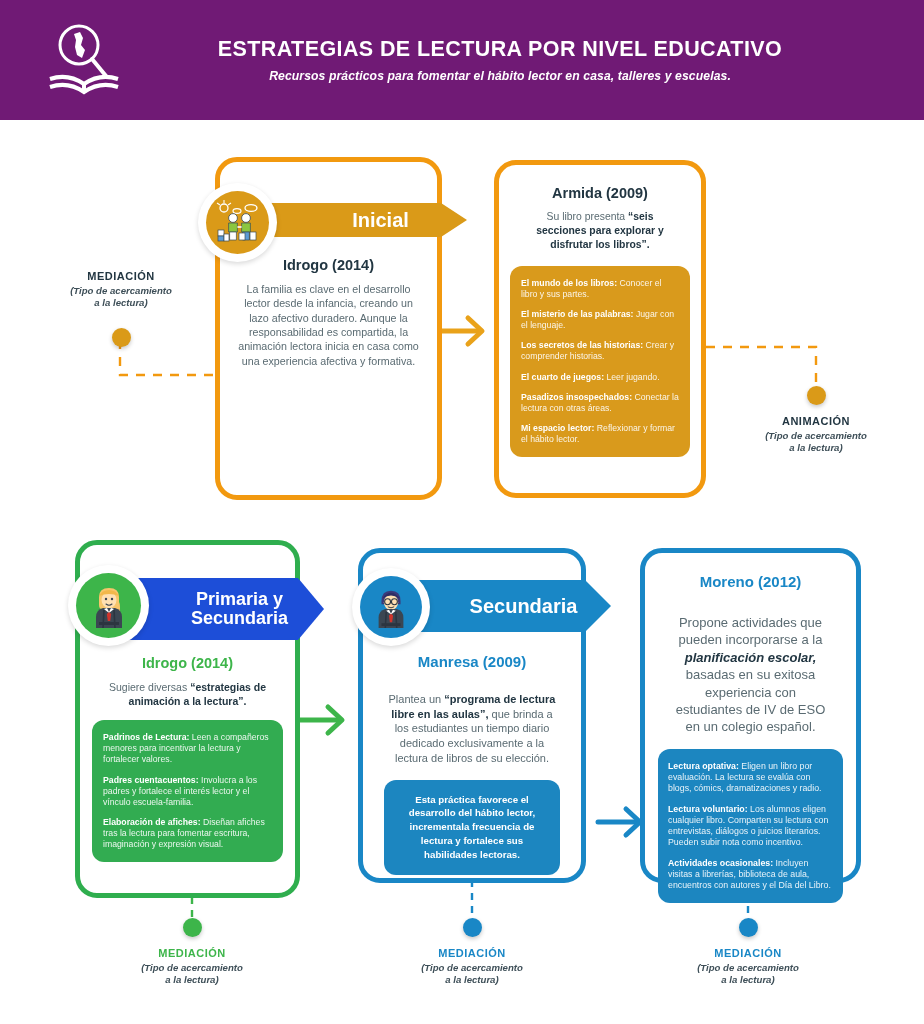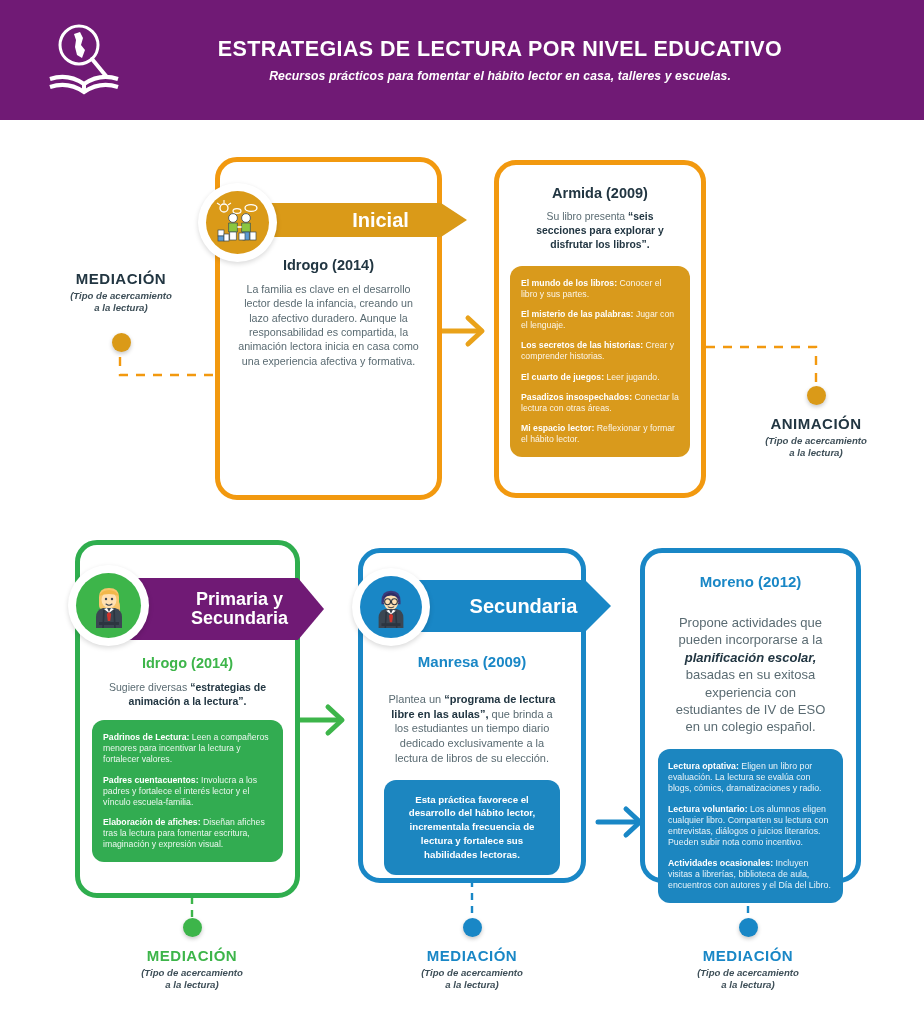--- a/index.html
+++ b/index.html
@@ -43,21 +43,21 @@
     display: flex; align-items: center; justify-content: center;
     color: #fff; font-weight: bold; text-align: center;
     line-height: 1.05;
   }
   .banner .bannerbody{
     height:100%; width:100%;
     display:flex;align-items:center;justify-content:center;
     clip-path: polygon(0 0, calc(100% - 26px) 0, 100% 50%, calc(100% - 26px) 100%, 0 100%);
   }
   .banner.orange .bannerbody { background: #DA9A18; }
-  .banner.green  .bannerbody { background: #701a75; }
+  .banner.green  .bannerbody { background: #1d4ed8; }
   .banner.blue   .bannerbody { background: #1987C6; }
 
   .avatar-ring {
     position: absolute; border-radius: 50%;
     background: #ffffff;
     display: flex; align-items: center; justify-content: center;
     box-shadow: 0 2px 5px rgba(0,0,0,.15);
     z-index: 6;
   }
   .avatar-disc { border-radius: 50%; display:flex; align-items:center; justify-content:center; }
@@ -90,21 +90,21 @@
 
   
   .node-group { position: absolute; text-align: center; }
   .node-dot {
     width: 19px; height: 19px; border-radius: 50%;
     margin: 0 auto; box-shadow: 0 2px 4px rgba(0,0,0,.22);
   }
   .node-dot.orange { background: #DA9A18; }
   .node-dot.green  { background: #3DB54A; }
   .node-dot.blue   { background: #1987C6; }
-  .node-label { font-size: 15px; font-weight: bold; letter-spacing: .5px; margin-top: 10px; }
+  .node-label { font-size: 11px; font-weight: bold; letter-spacing: .5px; margin-top: 10px; }
   .node-label.navy  { color: #223642; }
   .node-label.green { color: #3DB54A; }
   .node-label.blue  { color: #1987C6; }
   .node-sub { font-size: 9.6px; font-style: italic; font-weight: bold; color: #3e4f58; margin-top: 3px; line-height: 1.3; }
 
   svg.deco { position: absolute; left: 0; top: 0; width: 924px; height: 1024px; pointer-events: none; }
 </style>
 </head>
 <body>
 

